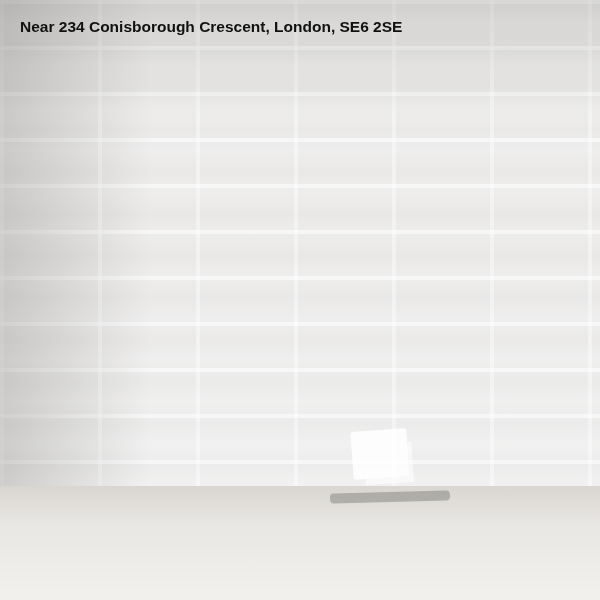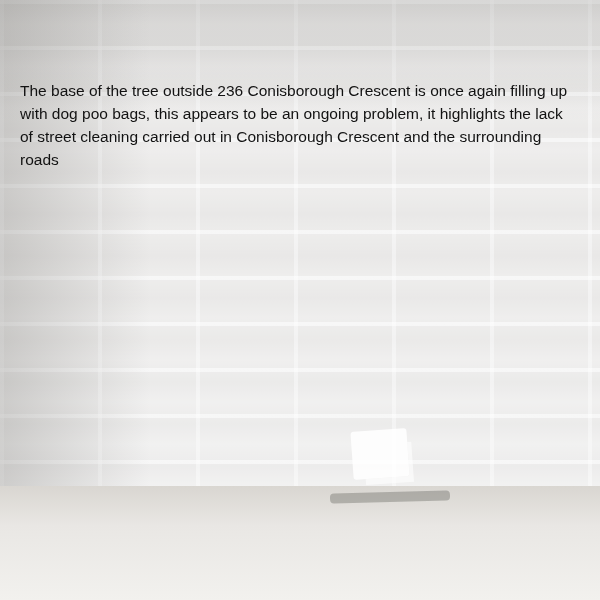--- a/index.html
+++ b/index.html
@@ -122,16 +122,16 @@
 
 <div class="report-card">
 
   <div class="photo-bg"></div>
   <div class="photo-shadow-top"></div>
   <div class="photo-shadow-left"></div>
   <div class="photo-ground"></div>
   <div class="photo-litter"></div>
 
   <div class="overlay-text">
-    <div class="report-body">The base of the tree outside 236 Conisborough Crescent is once again filling up with dog poo bags, this appears to be an ongoing problem, it highlights the lack of street cleaning carried out in Conisborough Crescent and the surrounding roads</div>
+    <div class="report-title">Near 234 Conisborough Crescent, London, SE6 2SE</div>
   </div>
 
 </div>
 
 </body></html>

